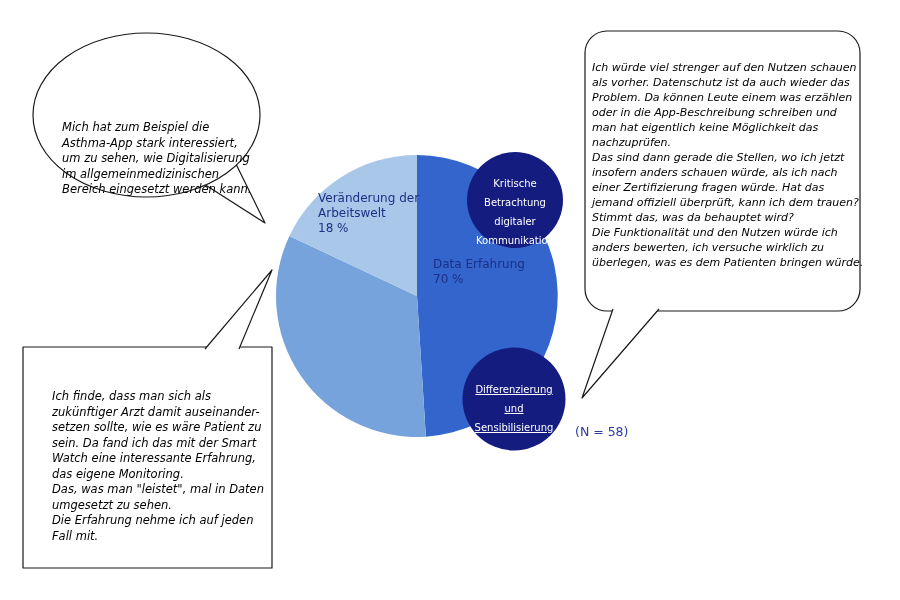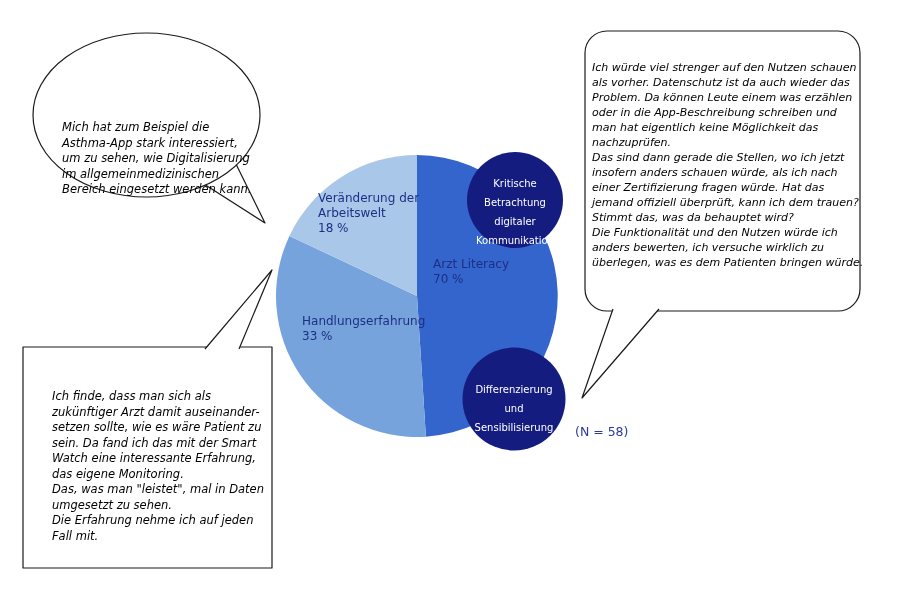--- a/index.html
+++ b/index.html
@@ -103,26 +103,22 @@
 Das, was man "leistet", mal in Daten
 umgesetzt zu sehen.
 Die Erfahrung nehme ich auf jeden
 Fall mit.</div>
 
   <div class="slice-label" style="left:318px; top:191px; width:104px;">
     <span>Veränderung der Arbeitswelt</span>
     <span>18 %</span>
   </div>
   <div class="slice-label" style="left:433px; top:257px; width:140px;">
-    <span>Arzt Literacy</span>
+    <span>Data Erfahrung</span>
     <span>70 %</span>
-  </div>
-  <div class="slice-label" style="left:302px; top:314px; width:140px;">
-    <span>Handlungserfahrung</span>
-    <span>33 %</span>
   </div>
 
   <div class="callout-label" style="left:470px; top:174px; width:90px;">Kritische Betrachtung digitaler Kommunikation</div>
-  <div class="callout-label" style="left:466px; top:380px; width:96px;">Differenzierung und Sensibilisierung</div>
+  <div class="callout-label" style="left:466px; top:380px; width:96px;text-decoration:underline;">Differenzierung und Sensibilisierung</div>
 
   <div class="n-label">(N = 58)</div>
 
 </div>
 
 </body></html>

